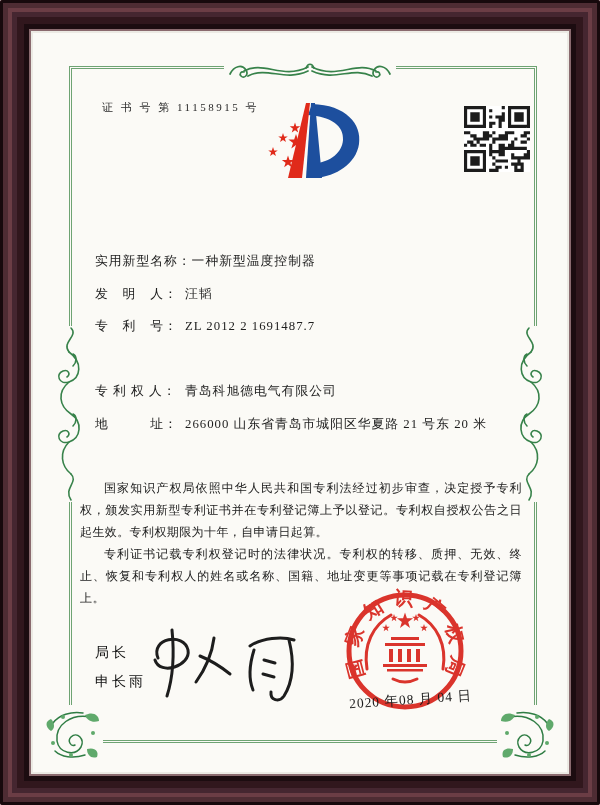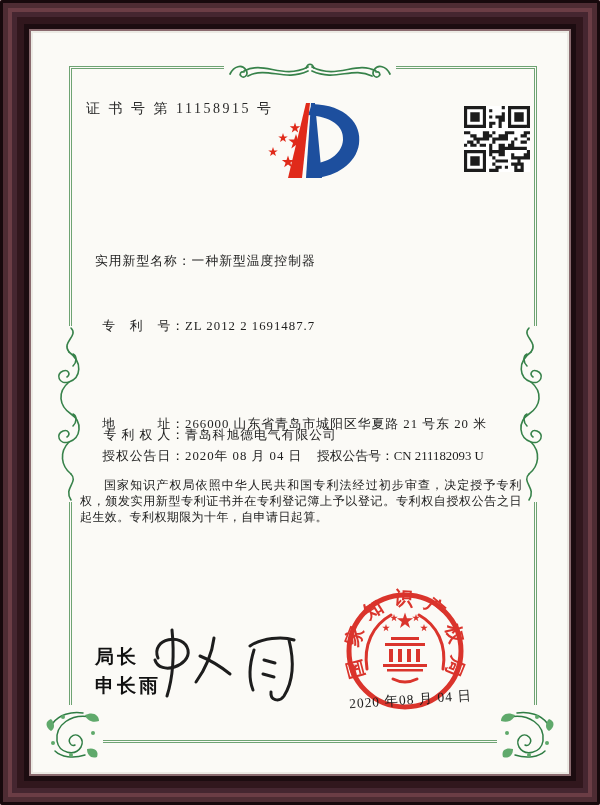--- a/index.html
+++ b/index.html
@@ -13,31 +13,31 @@
       inset 0 0 0 12px #6b3d45,
       inset 0 0 0 17px #452630,
       inset 0 0 0 24px #31171d,
       inset 0 0 0 29px #1c0c10,
       inset 0 0 0 31px #8a6a6e,
       inset 0 0 0 33px #eceae4;}
   
   .green-border{position:absolute;left:69px;top:66px;width:462px;height:671px;
     border:3px double #6ea373;}
   .abs{position:absolute;}
-  .cert-no{left:86px;top:100px;font-size:14px;letter-spacing:2.5px;color:#2a2a2a;}
+  .cert-no{left:102px;top:100px;font-size:11px;letter-spacing:2.5px;color:#2a2a2a;}
   .title{left:0;right:0;top:186px;text-align:center;font-size:30px;font-weight:bold;
     letter-spacing:9px;color:#101010;}
-  .field-row{left:95px;font-size:12.8px;color:#1d1d1d;white-space:nowrap;text-align:right;}
+  .field-row{left:95px;font-size:12.8px;color:#1d1d1d;white-space:nowrap;}
   .field-label{display:inline-block;min-width:90px;letter-spacing:1px;}
   .field-value{letter-spacing:1px;}
   .grant-pair2{position:absolute;left:222px;top:0;white-space:nowrap;}
   .paras{left:80px;top:477px;width:442px;color:#1b1b1b;}
-  .paras p{margin:0;font-size:12px;line-height:16px;text-indent:2em;text-align:justify;
+  .paras p{margin:0;font-size:12px;line-height:22px;text-indent:2em;text-align:justify;
     letter-spacing:.4px;}
-  .officer{left:95px;font-size:19px;font-weight:bold;letter-spacing:3px;color:#111;}
+  .officer{left:95px;font-size:14px;font-weight:normal;letter-spacing:3px;color:#111;}
   .seal-date{left:349px;top:691px;font-size:13.5px;color:#1c1c1c;letter-spacing:1px;
     transform:rotate(-4deg);z-index:22;white-space:nowrap;}
   .orn{z-index:6;}
   svg{display:block;}
 </style>
 </head>
 <body>
 
 <div class="stage">
 
@@ -140,38 +140,36 @@
     <svg width="66" height="66" viewBox="0 0 63 63">
         <rect width="63" height="63" fill="#ffffff"></rect>
         <path id="qr-path" fill="#1c1c1c" d="M0,0h3v3h-3zM0,3h3v3h-3zM0,6h3v3h-3zM0,9h3v3h-3zM0,12h3v3h-3zM0,15h3v3h-3zM0,18h3v3h-3zM3,0h3v3h-3zM3,18h3v3h-3zM6,0h3v3h-3zM6,6h3v3h-3zM6,9h3v3h-3zM6,12h3v3h-3zM6,18h3v3h-3zM9,0h3v3h-3zM9,6h3v3h-3zM9,9h3v3h-3zM9,12h3v3h-3zM9,18h3v3h-3zM12,0h3v3h-3zM12,6h3v3h-3zM12,9h3v3h-3zM12,12h3v3h-3zM12,18h3v3h-3zM15,0h3v3h-3zM15,18h3v3h-3zM18,0h3v3h-3zM18,3h3v3h-3zM18,6h3v3h-3zM18,9h3v3h-3zM18,12h3v3h-3zM18,15h3v3h-3zM18,18h3v3h-3zM42,0h3v3h-3zM42,3h3v3h-3zM42,6h3v3h-3zM42,9h3v3h-3zM42,12h3v3h-3zM42,15h3v3h-3zM42,18h3v3h-3zM45,0h3v3h-3zM45,18h3v3h-3zM48,0h3v3h-3zM48,6h3v3h-3zM48,9h3v3h-3zM48,12h3v3h-3zM48,18h3v3h-3zM51,0h3v3h-3zM51,6h3v3h-3zM51,9h3v3h-3zM51,12h3v3h-3zM51,18h3v3h-3zM54,0h3v3h-3zM54,6h3v3h-3zM54,9h3v3h-3zM54,12h3v3h-3zM54,18h3v3h-3zM57,0h3v3h-3zM57,18h3v3h-3zM60,0h3v3h-3zM60,3h3v3h-3zM60,6h3v3h-3zM60,9h3v3h-3zM60,12h3v3h-3zM60,15h3v3h-3zM60,18h3v3h-3zM0,42h3v3h-3zM0,45h3v3h-3zM0,48h3v3h-3zM0,51h3v3h-3zM0,54h3v3h-3zM0,57h3v3h-3zM0,60h3v3h-3zM3,42h3v3h-3zM3,60h3v3h-3zM6,42h3v3h-3zM6,48h3v3h-3zM6,51h3v3h-3zM6,54h3v3h-3zM6,60h3v3h-3zM9,42h3v3h-3zM9,48h3v3h-3zM9,51h3v3h-3zM9,54h3v3h-3zM9,60h3v3h-3zM12,42h3v3h-3zM12,48h3v3h-3zM12,51h3v3h-3zM12,54h3v3h-3zM12,60h3v3h-3zM15,42h3v3h-3zM15,60h3v3h-3zM18,42h3v3h-3zM18,45h3v3h-3zM18,48h3v3h-3zM18,51h3v3h-3zM18,54h3v3h-3zM18,57h3v3h-3zM18,60h3v3h-3zM36,0h3v3h-3zM24,3h3v3h-3zM36,6h3v3h-3zM24,9h3v3h-3zM30,9h3v3h-3zM33,9h3v3h-3zM36,9h3v3h-3zM33,12h3v3h-3zM36,12h3v3h-3zM24,15h3v3h-3zM27,15h3v3h-3zM33,15h3v3h-3zM24,18h3v3h-3zM33,18h3v3h-3zM0,24h3v3h-3zM3,24h3v3h-3zM18,24h3v3h-3zM21,24h3v3h-3zM27,24h3v3h-3zM39,24h3v3h-3zM42,24h3v3h-3zM45,24h3v3h-3zM57,24h3v3h-3zM60,24h3v3h-3zM6,27h3v3h-3zM9,27h3v3h-3zM18,27h3v3h-3zM21,27h3v3h-3zM24,27h3v3h-3zM33,27h3v3h-3zM36,27h3v3h-3zM39,27h3v3h-3zM54,27h3v3h-3zM57,27h3v3h-3zM9,30h3v3h-3zM12,30h3v3h-3zM15,30h3v3h-3zM18,30h3v3h-3zM21,30h3v3h-3zM27,30h3v3h-3zM30,30h3v3h-3zM33,30h3v3h-3zM36,30h3v3h-3zM39,30h3v3h-3zM48,30h3v3h-3zM60,30h3v3h-3zM3,33h3v3h-3zM6,33h3v3h-3zM12,33h3v3h-3zM27,33h3v3h-3zM45,33h3v3h-3zM54,33h3v3h-3zM57,33h3v3h-3zM0,36h3v3h-3zM6,36h3v3h-3zM9,36h3v3h-3zM15,36h3v3h-3zM18,36h3v3h-3zM24,36h3v3h-3zM33,36h3v3h-3zM36,36h3v3h-3zM42,36h3v3h-3zM45,36h3v3h-3zM24,39h3v3h-3zM33,39h3v3h-3zM36,39h3v3h-3zM39,39h3v3h-3zM42,39h3v3h-3zM45,39h3v3h-3zM48,39h3v3h-3zM51,39h3v3h-3zM54,39h3v3h-3zM57,39h3v3h-3zM24,42h3v3h-3zM27,42h3v3h-3zM30,42h3v3h-3zM33,42h3v3h-3zM36,42h3v3h-3zM60,42h3v3h-3zM24,45h3v3h-3zM33,45h3v3h-3zM36,45h3v3h-3zM45,45h3v3h-3zM57,45h3v3h-3zM60,45h3v3h-3zM27,48h3v3h-3zM45,48h3v3h-3zM48,48h3v3h-3zM51,48h3v3h-3zM54,48h3v3h-3zM57,48h3v3h-3zM60,48h3v3h-3zM30,51h3v3h-3zM33,51h3v3h-3zM36,51h3v3h-3zM39,51h3v3h-3zM51,51h3v3h-3zM27,54h3v3h-3zM45,54h3v3h-3zM48,54h3v3h-3zM51,54h3v3h-3zM54,54h3v3h-3zM30,57h3v3h-3zM33,57h3v3h-3zM39,57h3v3h-3zM48,57h3v3h-3zM54,57h3v3h-3zM24,60h3v3h-3zM27,60h3v3h-3zM30,60h3v3h-3zM48,60h3v3h-3zM51,60h3v3h-3zM54,60h3v3h-3z"></path>
       </svg>
   </div>
 
 
   <div class="abs field-row" style="top:253px;">
     <span class="field-label">实用新型名称：</span><span class="field-value">一种新型温度控制器</span>
   </div>
+  <div class="abs field-row" style="top:286px;">
+    <span class="field-label">发　明　人：</span><span class="field-value">汪韬</span>
+  </div>
   <div class="abs field-row" style="top:318px;">
     <span class="field-label">专　利　号：</span><span class="field-value">ZL 2012 2 1691487.7</span>
   </div>
-  <div class="abs field-row" style="top:383px;margin-top:44px;">
+  <div class="abs field-row" style="top:383px;">
     <span class="field-label">专 利 权 人：</span><span class="field-value">青岛科旭德电气有限公司</span>
   </div>
   <div class="abs field-row" style="top:416px;">
     <span class="field-label">地　　　址：</span><span class="field-value">266000 山东省青岛市城阳区华夏路 21 号东 20 米</span>
   </div>
-  <div class="abs field-row" style="top:448px;">
-    <span class="field-label">授权公告日：</span><span class="field-value">2020年 08 月 04 日</span>
-    <span class="grant-pair2">
-      <span>授权公告号：</span><span>CN 211182093 U</span>
-    </span>
-  </div>
 
   <div class="abs paras">
     <p>国家知识产权局依照中华人民共和国专利法经过初步审查，决定授予专利权，颁发实用新型专利证书并在专利登记簿上予以登记。专利权自授权公告之日起生效。专利权期限为十年，自申请日起算。</p>
+    <p>专利证书记载专利权登记时的法律状况。专利权的转移、质押、无效、终止、恢复和专利权人的姓名或名称、国籍、地址变更等事项记载在专利登记簿上。</p>
   </div>
 
   <div class="abs officer" style="top:644px;">局长</div>
   <div class="abs officer" style="top:673px;text-align:center;">申长雨</div>
 
   <svg class="abs" style="left:138px;top:624px;" width="175" height="88" viewBox="0 0 175 88">
     <g stroke="#1d1d1d" stroke-width="3" fill="none" stroke-linecap="round" stroke-linejoin="round">
       <path d="M20,34 C12,14 46,8 50,26 C53,42 22,52 17,36"></path>
       <path d="M34,6 C36,26 36,50 29,72"></path>
       <path d="M76,14 C74,30 68,44 58,58"></path>

